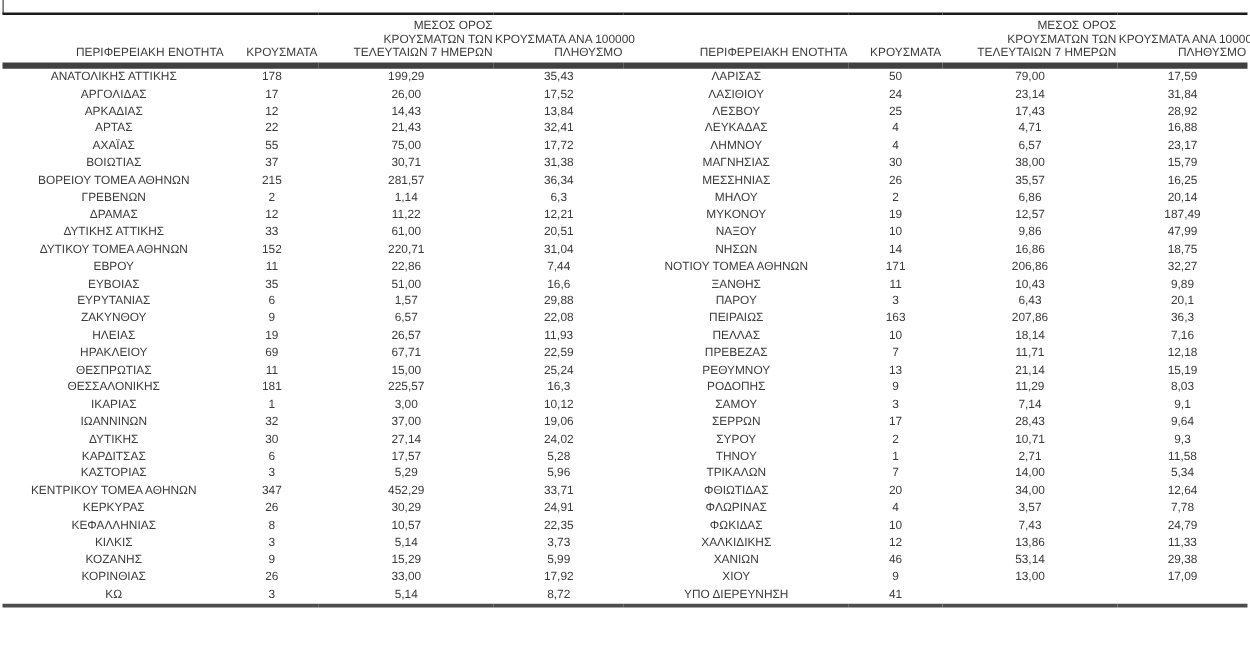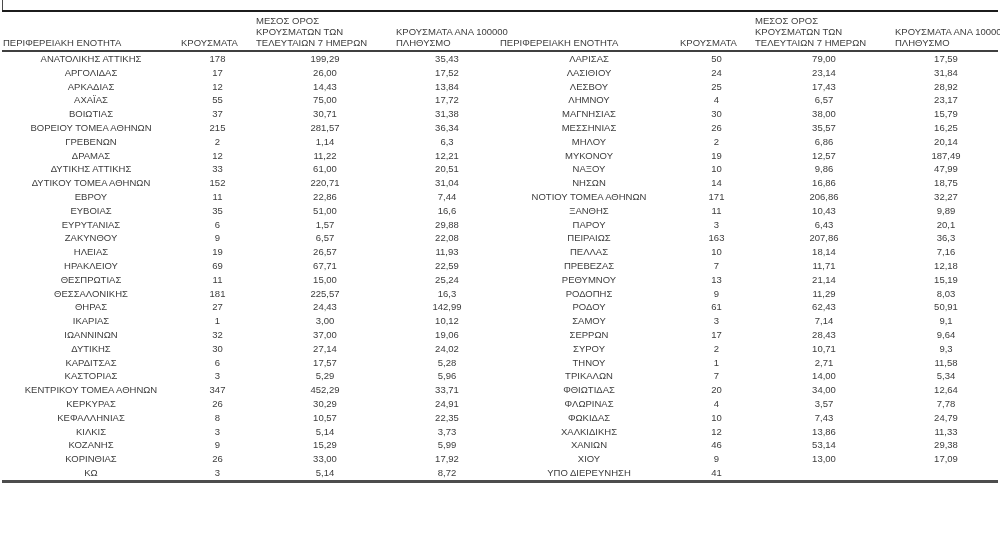--- a/index.html
+++ b/index.html
@@ -11,23 +11,23 @@
   }
   .left-stub{position:absolute;left:2px;top:0;width:1px;height:11px;background:#4a4a4a;}
   table.cases-table{
     position:absolute;left:2px;top:10px;width:996px;
     border-collapse:collapse;table-layout:fixed;
     border-top:2px solid #1c1c1c;
     border-bottom:3px solid #4d4d4d;
   }
   table.cases-table th{
     font-weight:normal;font-size:9.5px;line-height:11px;
-    vertical-align:bottom;text-align:left;
+    vertical-align:bottom;text-align:right;
     padding:3px 1px 2px 1px;
-    border-bottom:2px solid #404040;
+    border-bottom:5px solid #404040;
     white-space:nowrap;
   }
   table.cases-table td{
     font-size:9.5px;line-height:13.8px;height:13.8px;
     padding:0 1px;text-align:center;vertical-align:middle;
     white-space:nowrap;overflow:hidden;
   }
 </style>
 </head>
 <body>
@@ -104,20 +104,30 @@
           <td>ΑΡΚΑΔΙΑΣ</td>
           <td>12</td>
           <td>14,43</td>
           <td>13,84</td>
           <td>ΛΕΣΒΟΥ</td>
           <td>25</td>
           <td>17,43</td>
           <td>28,92</td>
         </tr>
         <tr>
+          <td>ΑΡΤΑΣ</td>
+          <td>22</td>
+          <td>21,43</td>
+          <td>32,41</td>
+          <td>ΛΕΥΚΑΔΑΣ</td>
+          <td>4</td>
+          <td>4,71</td>
+          <td>16,88</td>
+        </tr>
+        <tr>
           <td>ΑΧΑΪΑΣ</td>
           <td>55</td>
           <td>75,00</td>
           <td>17,72</td>
           <td>ΛΗΜΝΟΥ</td>
           <td>4</td>
           <td>6,57</td>
           <td>23,17</td>
         </tr>
         <tr>
@@ -254,30 +264,20 @@
           <td>ΘΕΣΣΑΛΟΝΙΚΗΣ</td>
           <td>181</td>
           <td>225,57</td>
           <td>16,3</td>
           <td>ΡΟΔΟΠΗΣ</td>
           <td>9</td>
           <td>11,29</td>
           <td>8,03</td>
         </tr>
         <tr>
-          <td>ΘΗΡΑΣ</td>
-          <td>27</td>
-          <td>24,43</td>
-          <td>142,99</td>
-          <td>ΡΟΔΟΥ</td>
-          <td>61</td>
-          <td>62,43</td>
-          <td>50,91</td>
-        </tr>
-        <tr>
           <td>ΙΚΑΡΙΑΣ</td>
           <td>1</td>
           <td>3,00</td>
           <td>10,12</td>
           <td>ΣΑΜΟΥ</td>
           <td>3</td>
           <td>7,14</td>
           <td>9,1</td>
         </tr>
         <tr>

